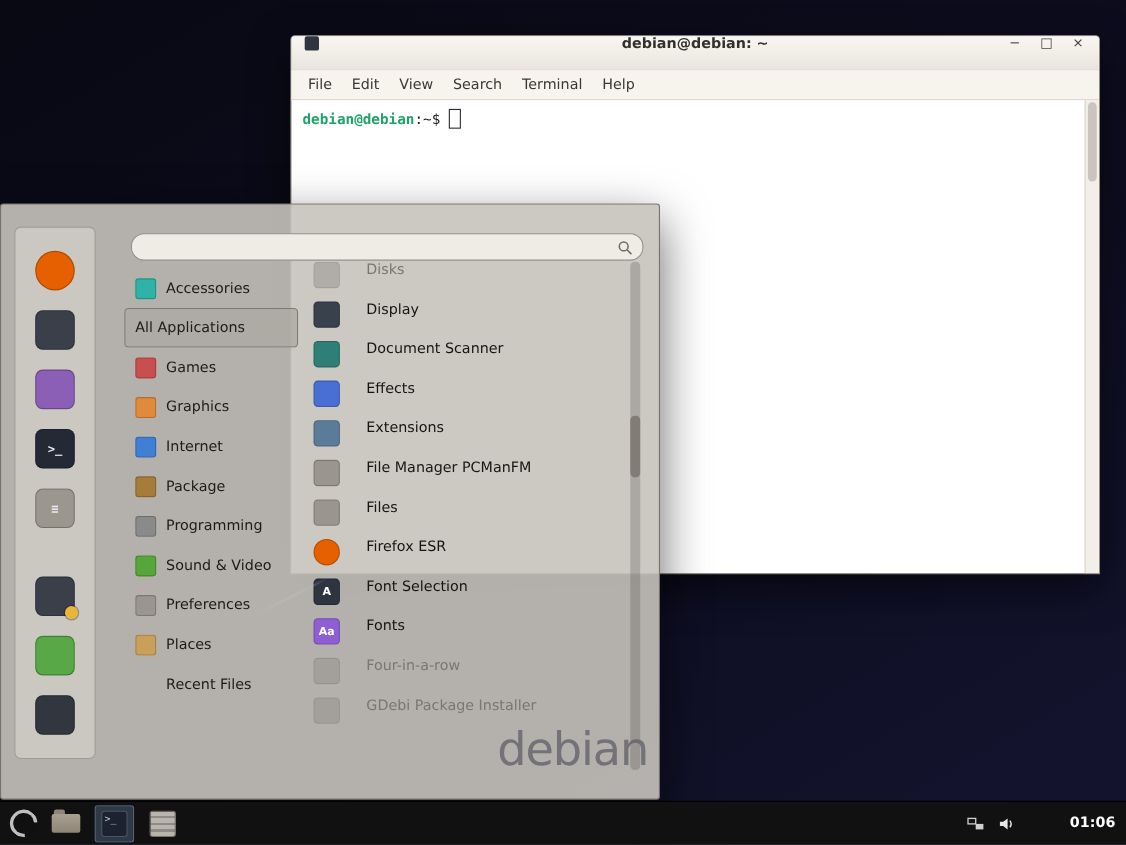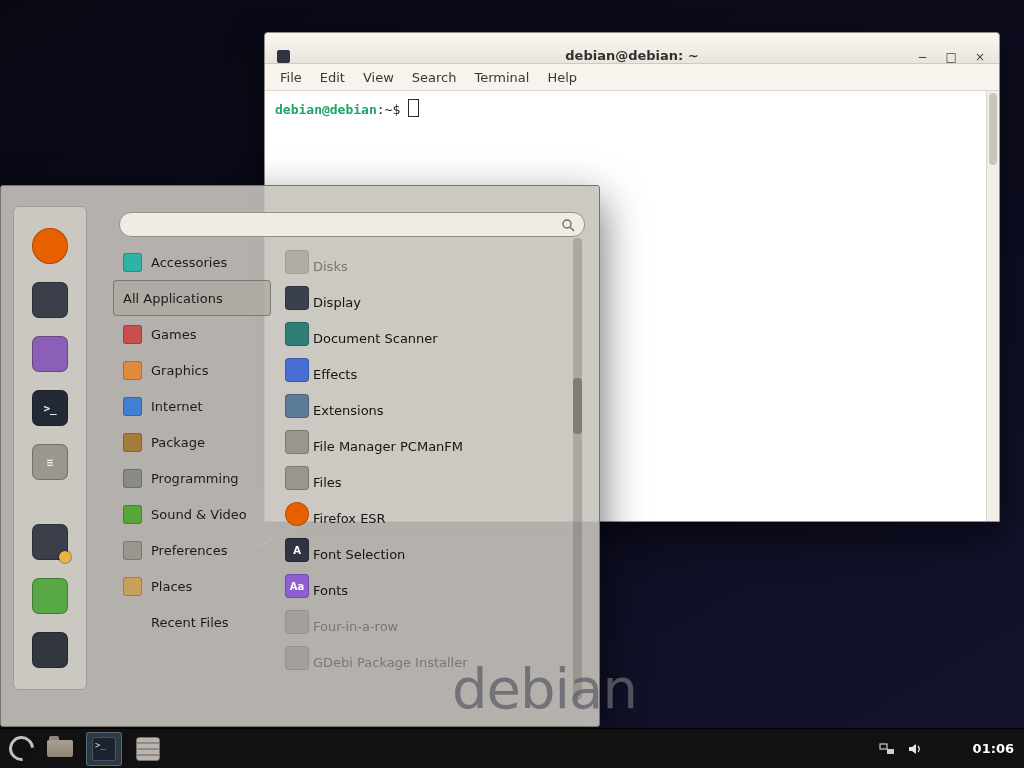--- a/index.html
+++ b/index.html
@@ -1,32 +1,32 @@
 <!DOCTYPE html>
 <html><head>
 <meta charset="utf-8">
 <style>
   html,body{margin:0;padding:0;}
   body{width:1024px;height:768px;position:relative;overflow:hidden;
        background:linear-gradient(150deg,#090914 0%,#0d0d20 55%,#141430 100%);
        font-family:"DejaVu Sans",sans-serif;}
 
   
-  .watermark{position:absolute;left:452px;top:656px;font-size:56px;color:#63636b;opacity:.8;
+  .watermark{position:absolute;left:452px;top:656px;font-size:42px;color:#63636b;opacity:.8;
              z-index:6;pointer-events:none;letter-spacing:-1px;}
   .swirl{position:absolute;left:226px;top:542px;width:76px;height:2px;z-index:6;pointer-events:none;
          background:linear-gradient(90deg,transparent,rgba(190,186,180,.65),transparent);
          transform:rotate(-27deg);}
 
   
   .terminal-window{position:absolute;left:264px;top:32px;width:736px;height:490px;background:#fff;
                    border:1px solid #938e86;border-radius:4px 4px 0 0;z-index:2;
                    box-shadow:0 14px 36px rgba(0,0,0,.55);box-sizing:border-box;}
   .titlebar{height:30px;background:linear-gradient(#faf7f2,#e9e5de);border-bottom:1px solid #cfcac2;
-            border-radius:3px 3px 0 0;position:relative;display:flex;align-items:flex-end;justify-content:center;}
+            border-radius:3px 3px 0 0;position:relative;display:flex;align-items:flex-start;justify-content:center;}
   .tb-icon{position:absolute;left:12px;width:13px;height:13px;background:#2e3440;border-radius:2px;}
   .tb-title{font-size:13px;font-weight:bold;color:#33312d;}
   .tb-buttons{position:absolute;right:14px;display:flex;gap:18px;}
   .tb-buttons span{font-size:12px;color:#45433f;line-height:1;}
   .menubar{height:26px;background:#f7f4ee;border-bottom:1px solid #ddd8d0;display:flex;
            align-items:center;padding-left:6px;}
   .menubar-item{padding:0 9px;font-size:13px;color:#3a3833;}
   .term-body{position:relative;height:calc(100% - 58px);padding:8px 10px;box-sizing:border-box;
              font-family:"DejaVu Sans Mono",monospace;font-size:13px;color:#171717;}
   .prompt-user{color:#1fa368;font-weight:bold;}
@@ -58,21 +58,21 @@
              box-shadow:0 0 0 1px rgba(0,0,0,.3);}
   .fav-spacer{flex:1;}
   .categories{position:absolute;left:112px;top:58px;width:158px;margin:0;padding:0;list-style:none;}
   .cat-item{height:36px;display:flex;align-items:center;gap:9px;padding:0 10px;border-radius:4px;
             font-size:13px;color:#1c1b19;}
   .cat-item.selected{background:rgba(172,168,161,.75);box-shadow:inset 0 0 0 1px rgba(90,87,82,.6);}
   .cat-icon{width:19px;height:19px;border-radius:3px;box-shadow:inset 0 0 0 1px rgba(0,0,0,.2);flex:none;}
   .cat-icon.empty{background:transparent;box-shadow:none;}
   .apps{position:absolute;left:278px;top:52px;width:290px;height:468px;margin:0;padding:0;
         list-style:none;overflow:hidden;}
-  .app-item{height:36px;display:flex;align-items:flex-end;gap:4px;padding:0 6px;font-size:13px;color:#16150f;}
+  .app-item{height:36px;display:flex;align-items:flex-start;gap:24px;padding:0 6px;font-size:13px;color:#16150f;}
   .app-item.dimmed{color:#7b776f;}
   .app-item.dimmed .app-icon{opacity:.45;}
   .app-icon{width:24px;height:24px;border-radius:4px;flex:none;display:flex;align-items:center;
             justify-content:center;box-shadow:inset 0 0 0 1px rgba(0,0,0,.2);}
   .app-glyph{color:#fff;font-size:10px;font-weight:bold;}
   .menu-scrollbar{position:absolute;left:572px;top:52px;width:9px;height:462px;
                   background:rgba(70,67,62,.25);border-radius:4px;}
   .menu-scrollbar .thumb{position:absolute;top:140px;left:0;right:0;height:56px;background:#817d76;
                          border-radius:4px;}
 

